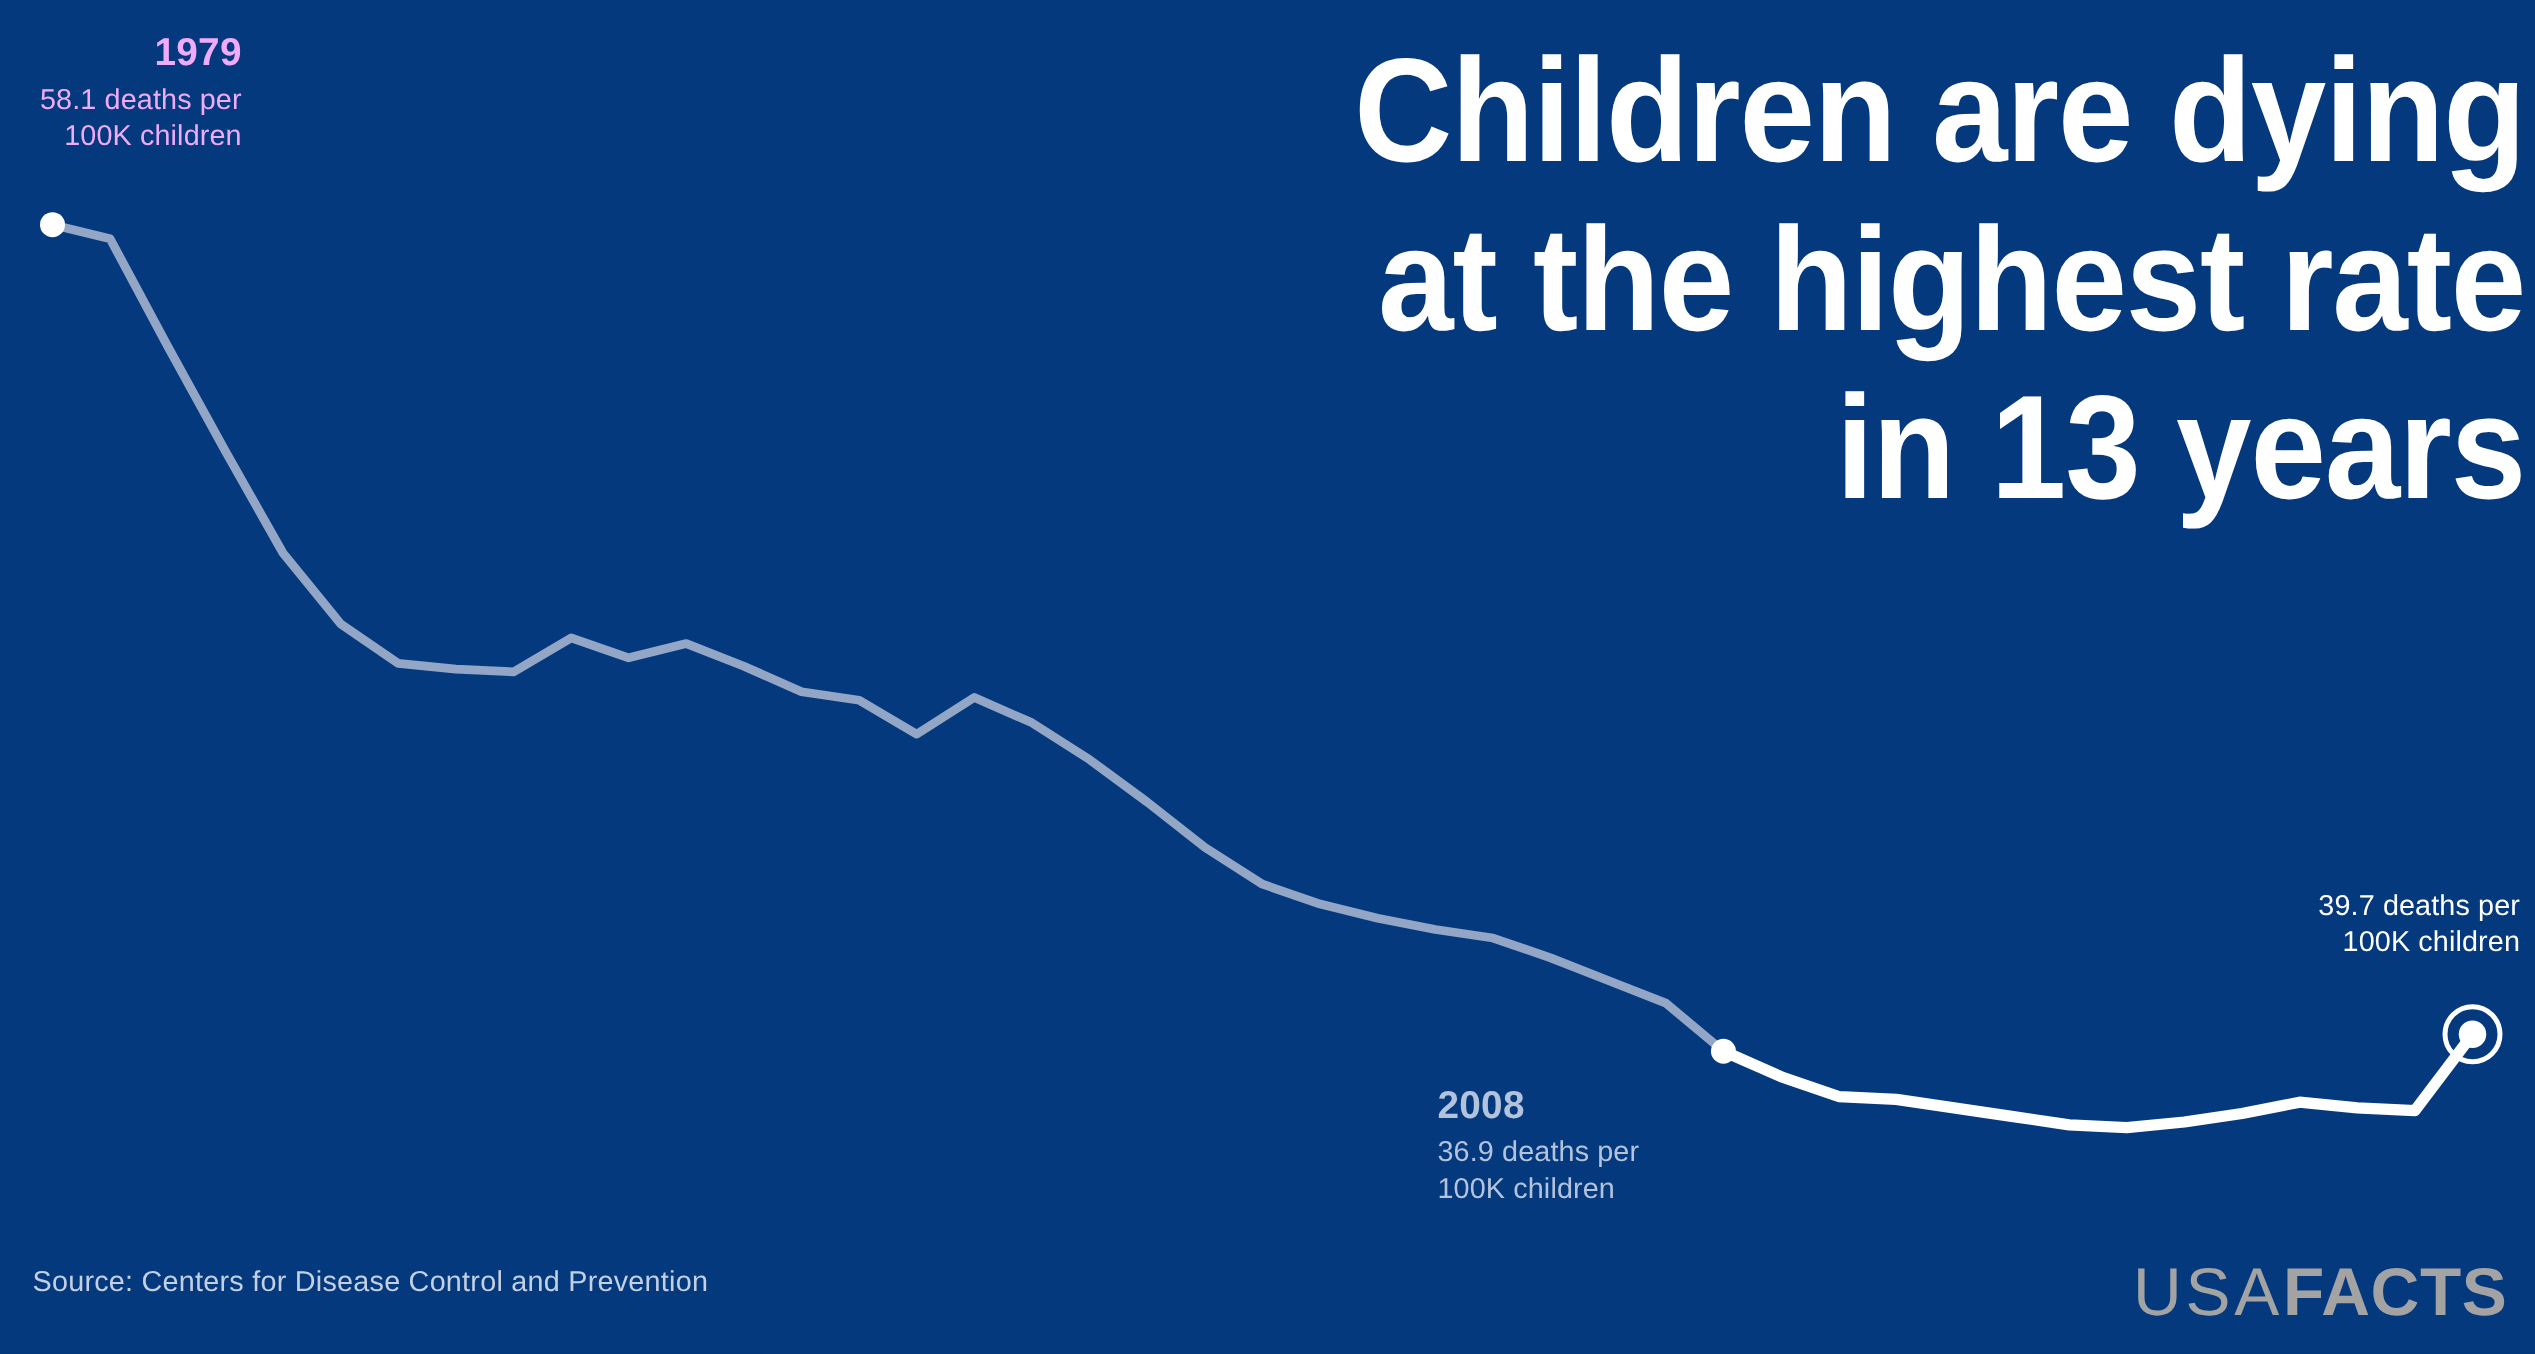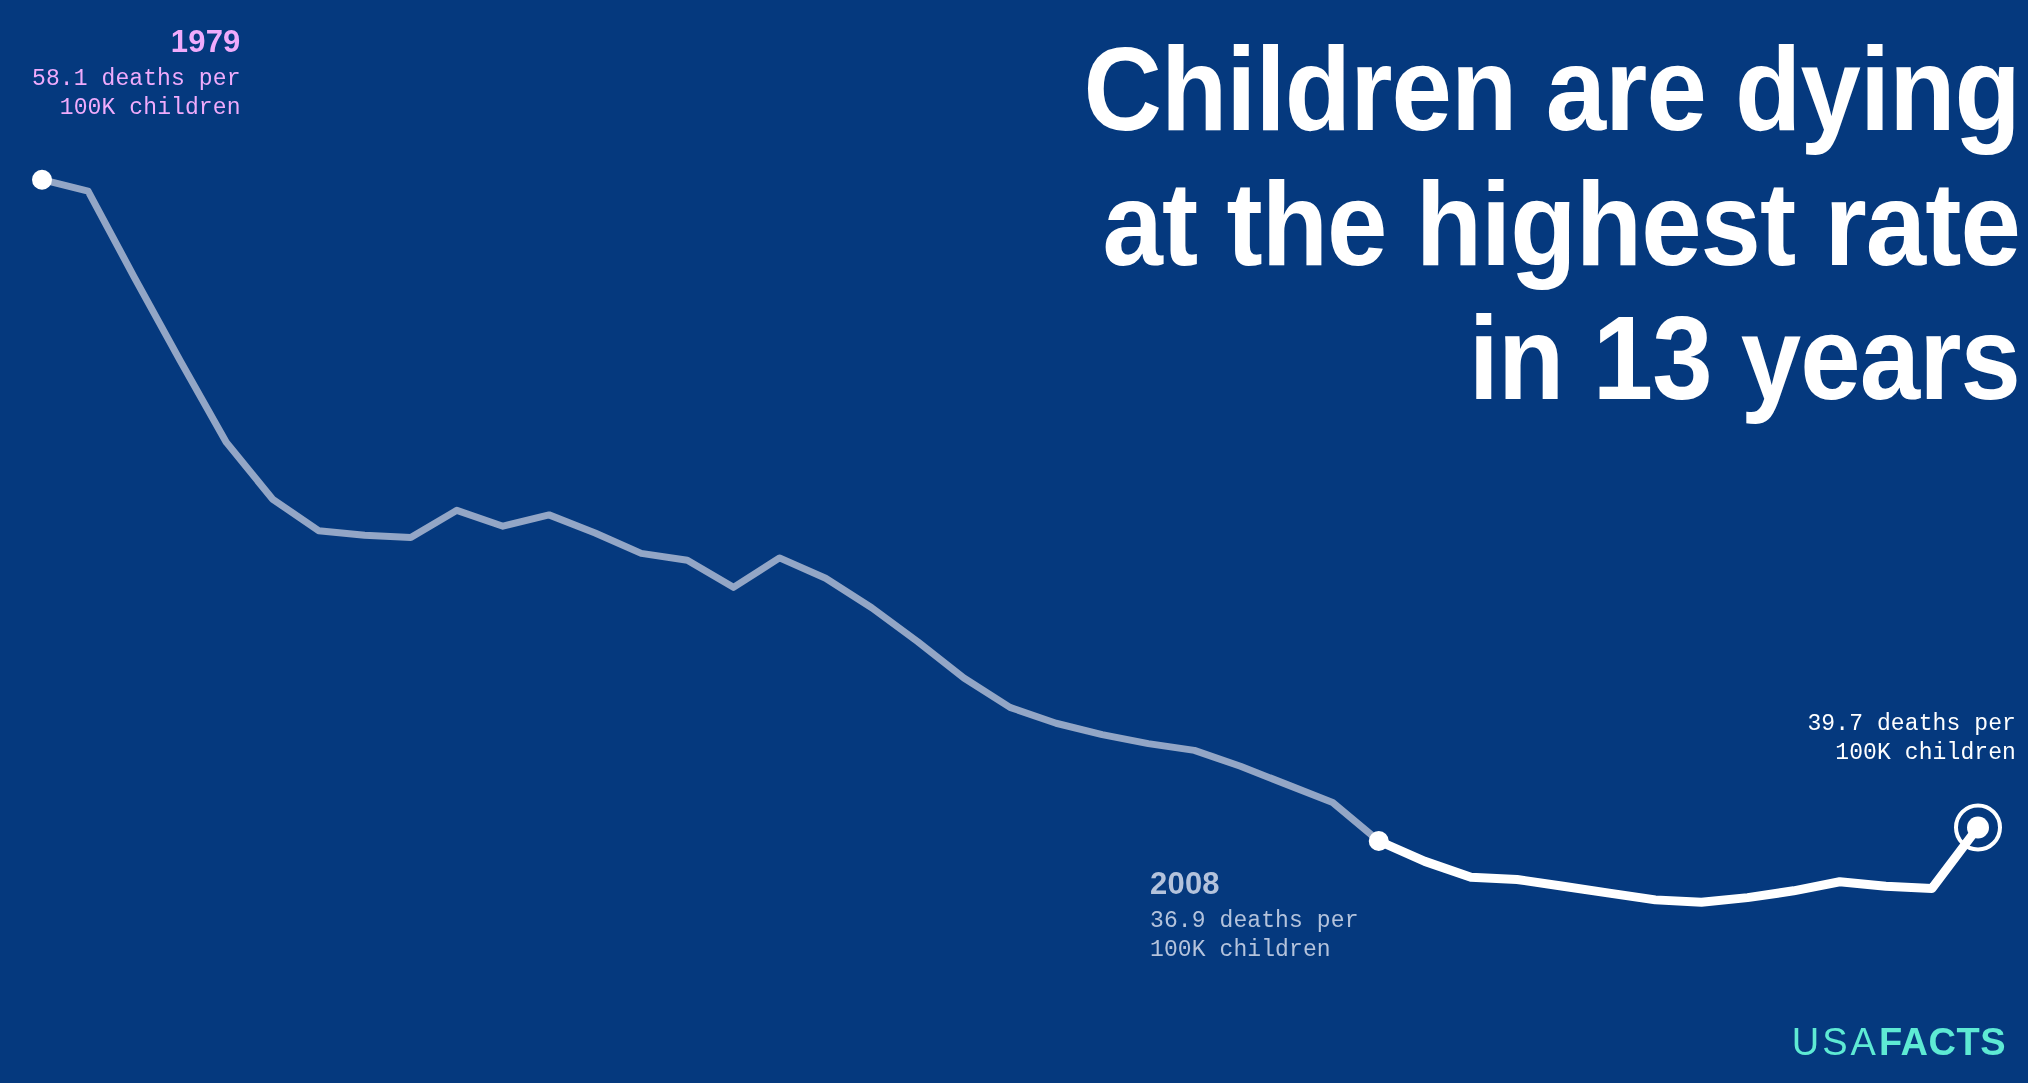--- a/index.html
+++ b/index.html
@@ -52,42 +52,41 @@
     font-weight: bold;
     font-size: 31px;
     line-height: 1.15;
     letter-spacing: 0.2px;
     margin-bottom: 5px;
   }
   .annot .annot-line {
     font-size: 23px;
     line-height: 1.28;
     letter-spacing: 0.1px;
-    font-family: Liberation Mono, monospace;
   }
 
   #annot-1979 { left: 32px; top: 24px; text-align: right; color: #f0abfc; }
   #annot-2008 { left: 1150px; top: 866px; width: 232px; color: #b4c3dc; }
   #annot-2021 { left: 1720px; top: 710px; width: 296px; text-align: right; color: #ffffff; }
 
   
   #source-note {
     position: absolute;
     left: 26px;
     bottom: 44px;
     color: #c3cfe2;
     font-size: 23px;
     letter-spacing: 0.2px;
   }
   #usafacts-logo {
     position: absolute;
     right: 22px;
     bottom: 22px;
-    color: #5eead4;
-    font-size: 38px;
+    color: #a3a3a3;
+    font-size: 54px;
     line-height: 1;
     white-space: nowrap;
   }
   #usafacts-logo .lg-usa {
     font-weight: 300;
     letter-spacing: 3px;
   }
   #usafacts-logo .lg-facts {
     font-weight: bold;
     letter-spacing: 0.5px;
@@ -129,18 +128,19 @@
     <div class="annot-year">2008</div>
     <div class="annot-line">36.9 deaths per</div>
     <div class="annot-line">100K children</div>
   </div>
 
   <div class="annot" id="annot-2021">
     <div class="annot-line">39.7 deaths per</div>
     <div class="annot-line">100K children</div>
   </div>
 
+  <div id="source-note">Source: Centers for Disease Control and Prevention</div>
 
   <div id="usafacts-logo">
     <span class="lg-usa">USA</span><span class="lg-facts">FACTS</span>
   </div>
 
 </div>
 
 </body></html>

